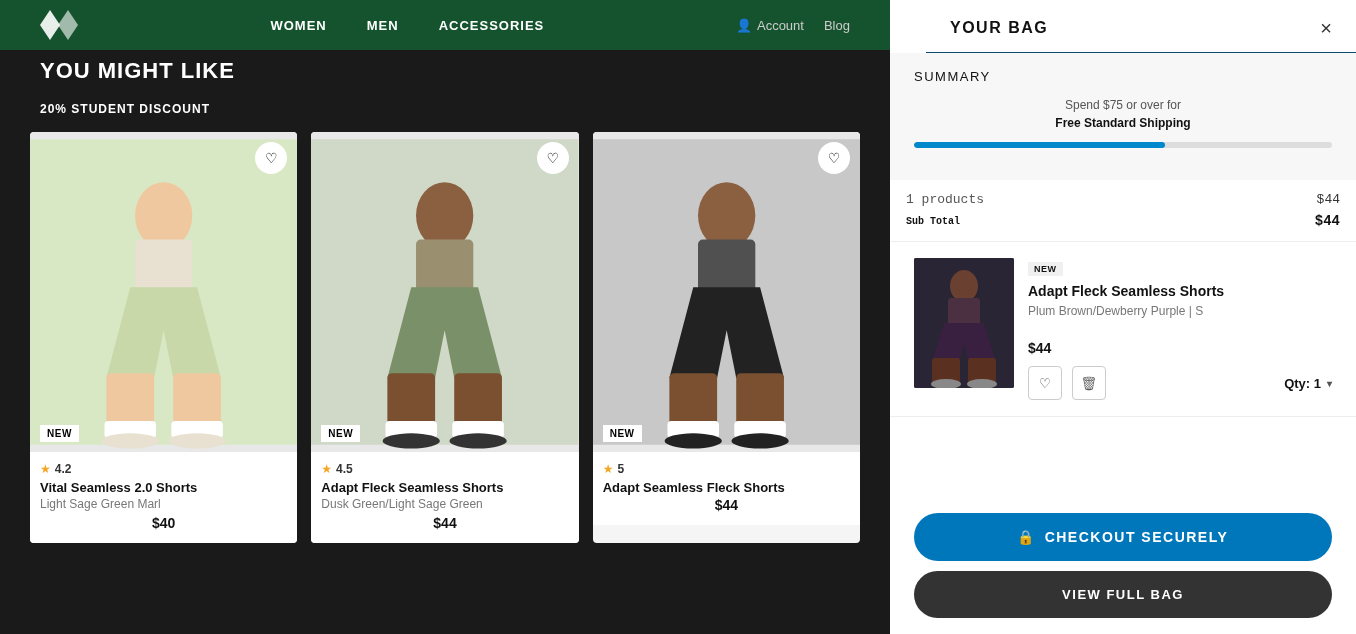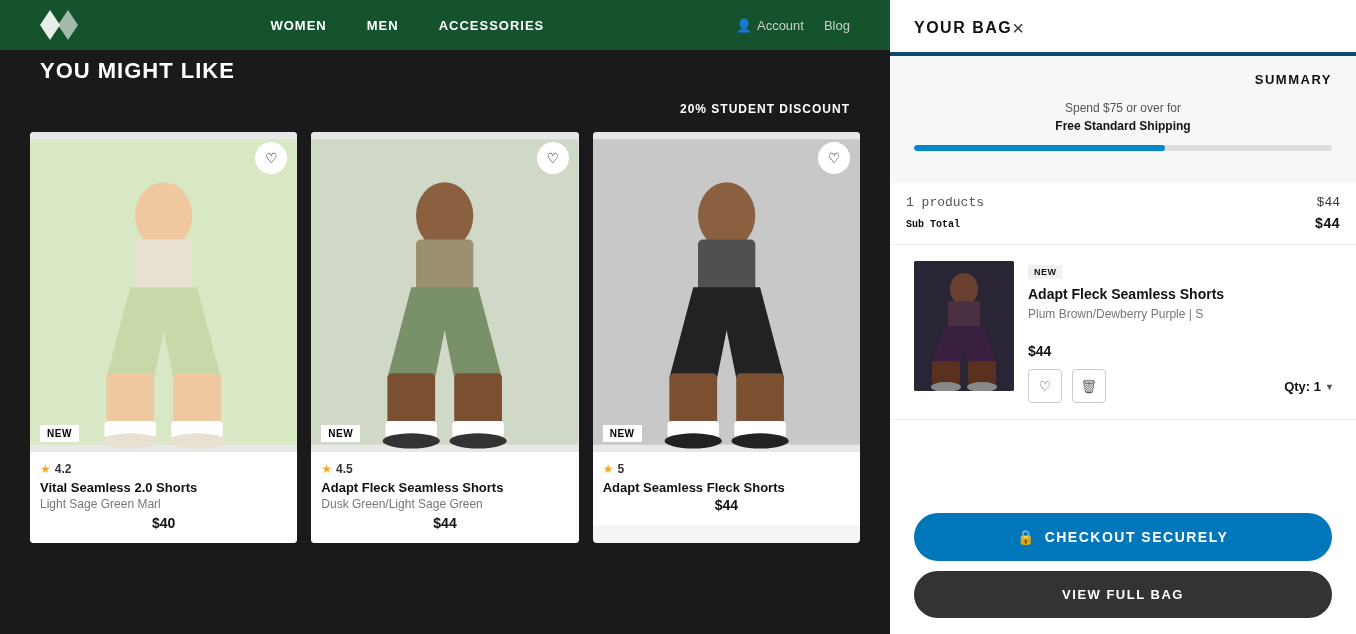--- a/index.html
+++ b/index.html
@@ -63,21 +63,21 @@
       color: #fff;
       font-size: 22px;
       font-weight: 800;
       letter-spacing: 1px;
       text-transform: uppercase;
     }
 
     
     .discount-banner {
       display: flex;
-      justify-content: flex-end;
+      justify-content: flex-start;
       align-items: center;
       padding: 6px 0;
       margin: 0 40px 10px;
     }
     .discount-text {
       color: #fff;
       font-size: 12px;
       font-weight: 600;
       letter-spacing: 1px;
     }
@@ -165,23 +165,24 @@
       display: flex;
       flex-direction: column;
       height: 634px;
       overflow-y: auto;
       flex-shrink: 0;
     }
 
     .bag-header {
       display: flex;
       align-items: center;
-      justify-content: flex-start;
+      justify-content: space-between;
       padding: 18px 24px 14px;
-      border-bottom: 4px solid #0c4a6e;
+      border-bottom: 1px solid #0c4a6e;
+      margin-left: 36px;
     }
     .bag-title {
       font-size: 16px;
       font-weight: 800;
       letter-spacing: 1.5px;
       text-transform: uppercase;
       color: #111;
     }
     .close-btn {
       background: none;
@@ -193,25 +194,25 @@
     }
 
     
     .summary-section {
       background: #f7f7f7;
       padding: 16px 24px;
       margin: 0;
     }
     .summary-title {
       font-size: 13px;
-      font-weight: 700;
+      font-weight: 400;
       letter-spacing: 1.5px;
       text-transform: uppercase;
       color: #111;
-      text-align: right;
+      text-align: left;
       margin-bottom: 12px;
     }
     .shipping-text {
       font-size: 12px;
       color: #555;
       text-align: center;
       margin-bottom: 10px;
       line-height: 1.5;
     }
     .shipping-text strong { color: #111; }

